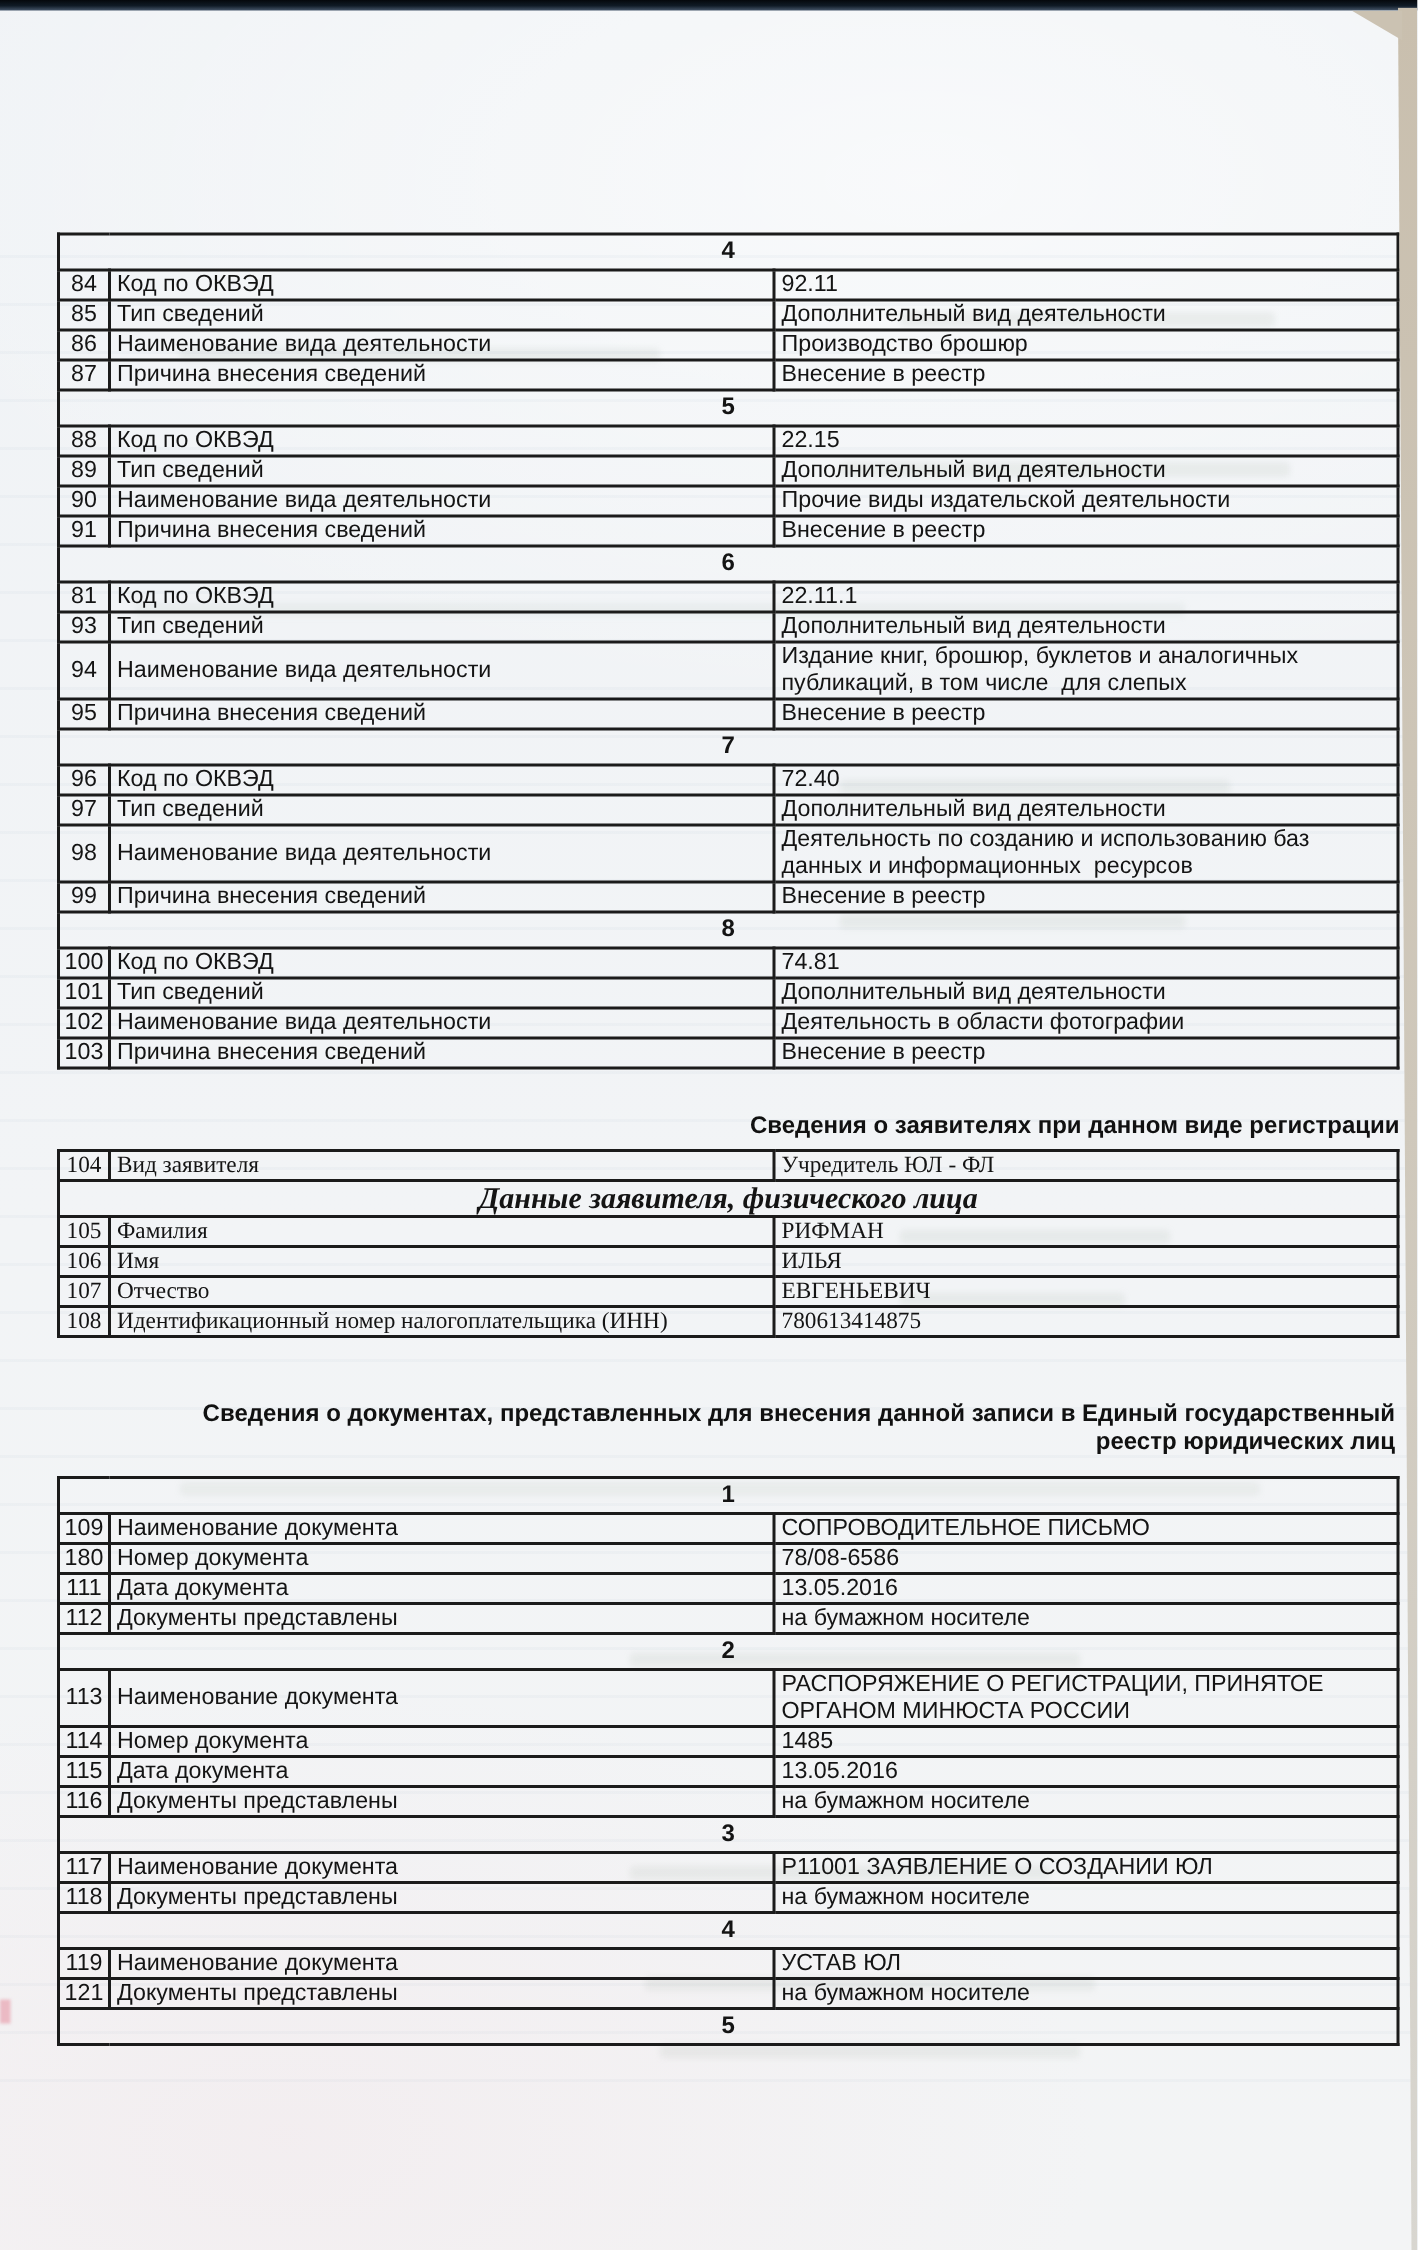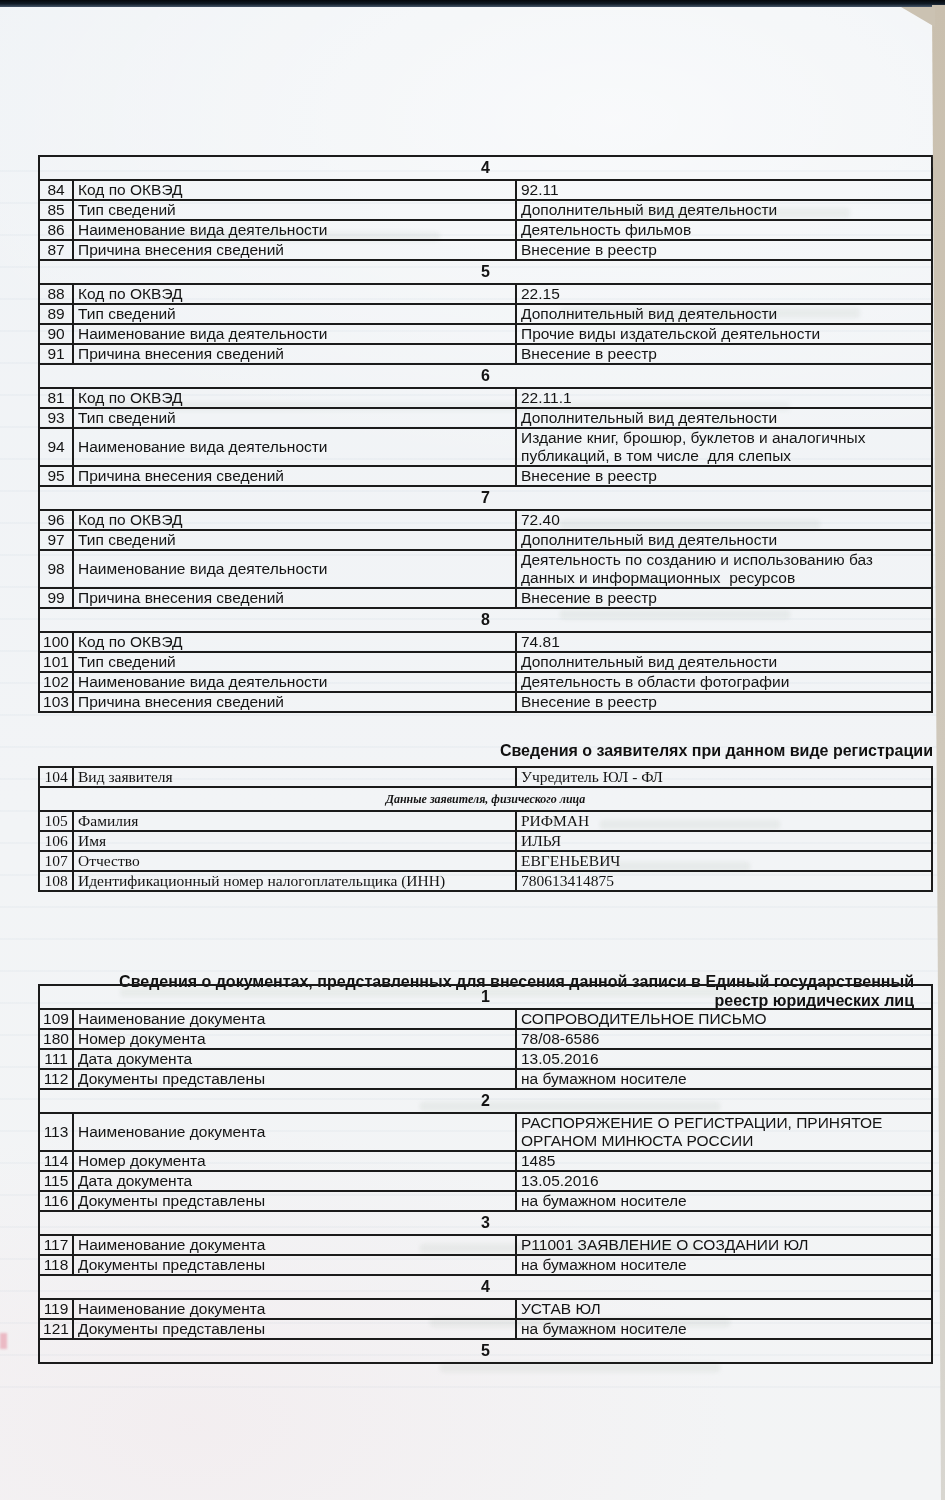--- a/index.html
+++ b/index.html
@@ -64,32 +64,32 @@
   .doc-table td{
     border:2px solid #1b1b1b;
     line-height:18px;vertical-align:middle;
     padding:0 4px;overflow:hidden;
   }
   .doc-table td.num{text-align:center;padding:0 1px;}
   .doc-table td.section{
     text-align:center;font-weight:bold;font-size:16px;padding:2px 0;line-height:18px;
   }
   .doc-table td.subheader{
-    text-align:center;font-weight:bold;font-style:italic;font-size:12px;padding:2px 16px;line-height:18px;margin-left:36px;
+    text-align:center;font-weight:bold;font-style:italic;font-size:20px;padding:2px 16px;line-height:18px;margin-left:36px;
   }
   .t-a{top:155px;}
   .t-b{top:766px;font-family:Liberation Serif, serif;}
   .t-c{top:984px;}
 
   .heading{
     position:absolute;text-align:right;font-weight:bold;color:#111;
     font-size:16px;line-height:19px;
   }
   .h1{top:741px;left:38px;width:895px;}
-  .h2{top:933px;left:4px;width:910px;margin-top:39px;}
+  .h2{top:933px;left:20px;width:910px;}
 </style>
 </head>
 <body>
 
 <div class="scan">
 
   <div class="ruled"></div>
   <div class="bleed b1"></div>
   <div class="bleed b2"></div>
   <div class="bleed b3"></div>
@@ -120,21 +120,21 @@
           <td class="value">92.11</td>
         </tr>
         <tr>
           <td class="num">85</td>
           <td class="label">Тип сведений</td>
           <td class="value">Дополнительный вид деятельности</td>
         </tr>
         <tr>
           <td class="num">86</td>
           <td class="label">Наименование вида деятельности</td>
-          <td class="value">Деятельность фильмов</td>
+          <td class="value">Производство брошюр</td>
         </tr>
         <tr>
           <td class="num">87</td>
           <td class="label">Причина внесения сведений</td>
           <td class="value">Внесение в реестр</td>
         </tr>
         <tr>
           <td colspan="3" class="section">5</td>
         </tr>
         <tr>

